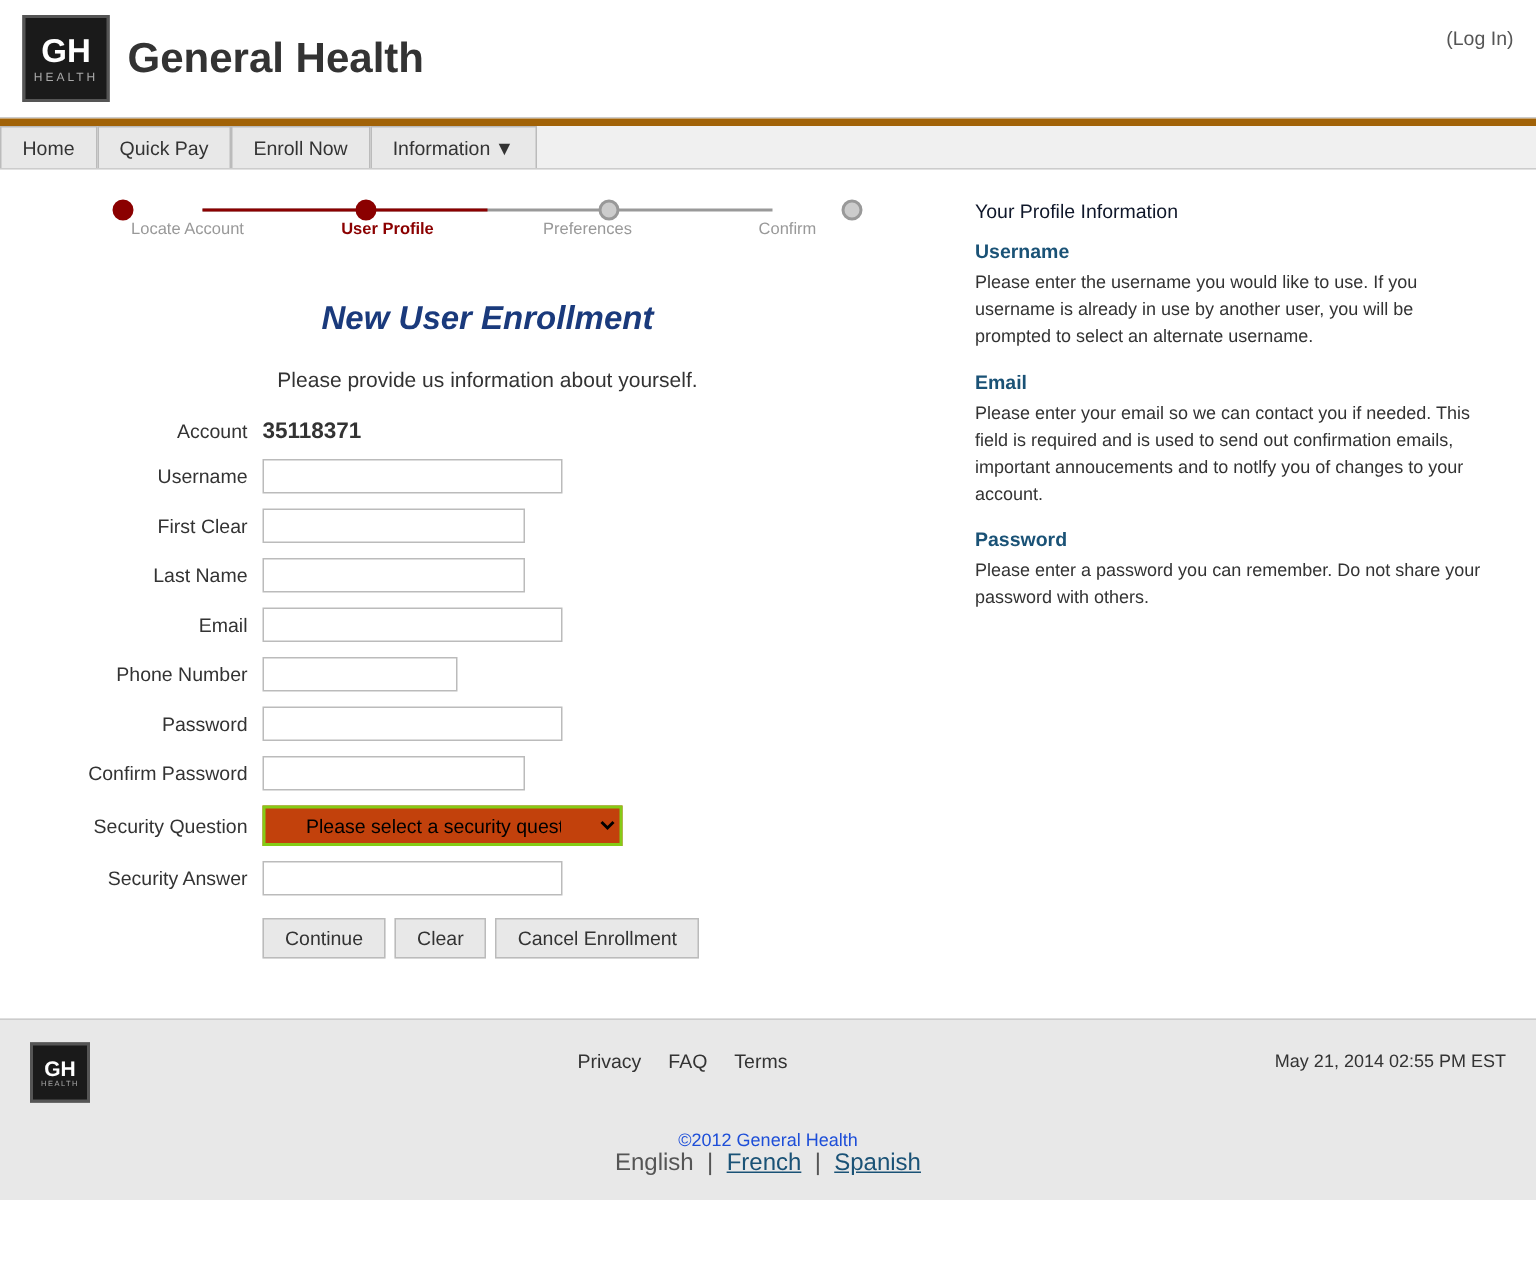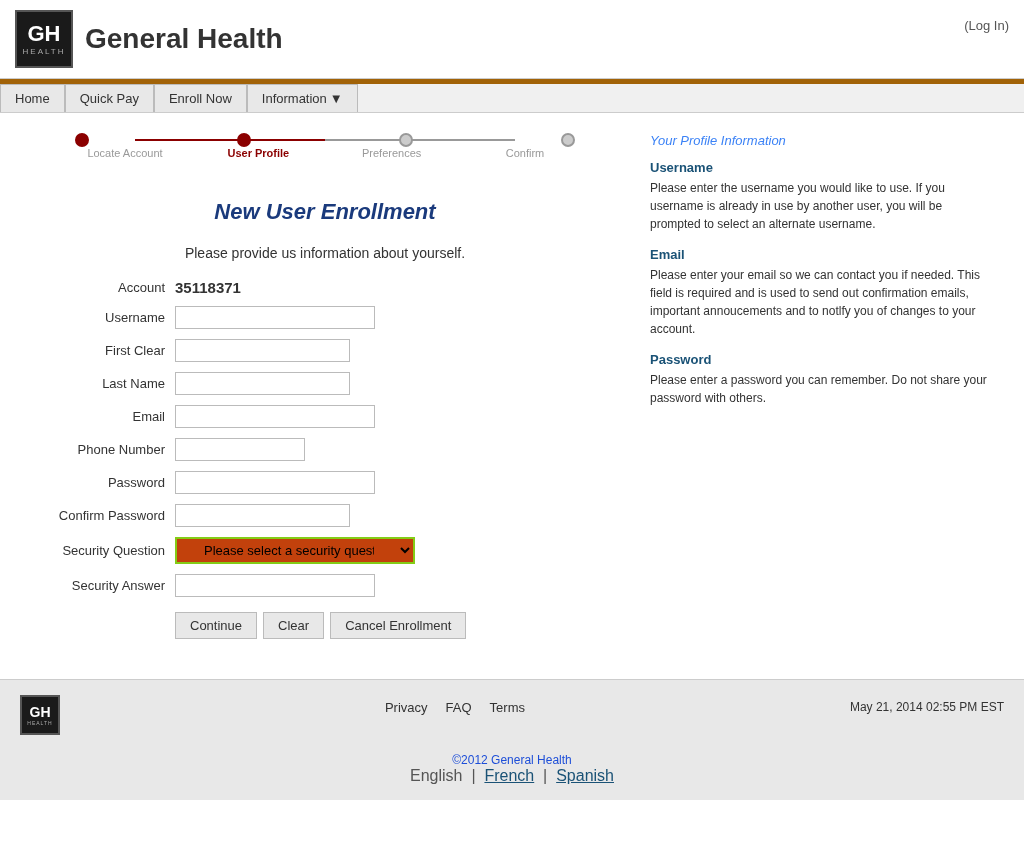--- a/index.html
+++ b/index.html
@@ -50,21 +50,21 @@
     #email-input { width: 200px; }
     .account-value { font-weight: bold; font-size: 15px; }
 
     select { border: 2px solid #84cc16; padding: 3px 23px; font-size: 13px; background: #c2410c; width: 240px; }
 
     
     #btn-row { display: flex; gap: 6px; margin-top: 15px; margin-left: 145px; }
     .action-btn { padding: 5px 14px; font-size: 13px; border: 1px solid #bbb; background: #e8e8e8; cursor: pointer; color: #333; }
 
     
-    #info-title { font-size: 13px; color: #3b82f6; margin-bottom: 12px; font-style: italic; }
+    #info-title { font-size: 13px; color: #0f172a; margin-bottom: 12px; }
     .info-section { margin-bottom: 14px; }
     .info-section-title { color: #1a5276; font-size: 13px; font-weight: bold; margin-bottom: 4px; }
     .info-section-text { font-size: 12px; color: #333; line-height: 1.5; }
 
     
     #footer { background: #e8e8e8; border-top: 1px solid #ccc; padding: 15px 20px; margin-top: 20px; }
     #footer-inner { display: flex; align-items: flex-start; gap: 20px; }
     #footer-logo { width: 40px; height: 40px; background: #1a1a1a; border: 2px solid #555; display: flex; flex-direction: column; align-items: center; justify-content: center; flex-shrink: 0; }
     #footer-logo-letters { color: #fff; font-size: 14px; font-weight: bold; }
     #footer-logo-sub { color: #aaa; font-size: 5px; letter-spacing: 1px; }

